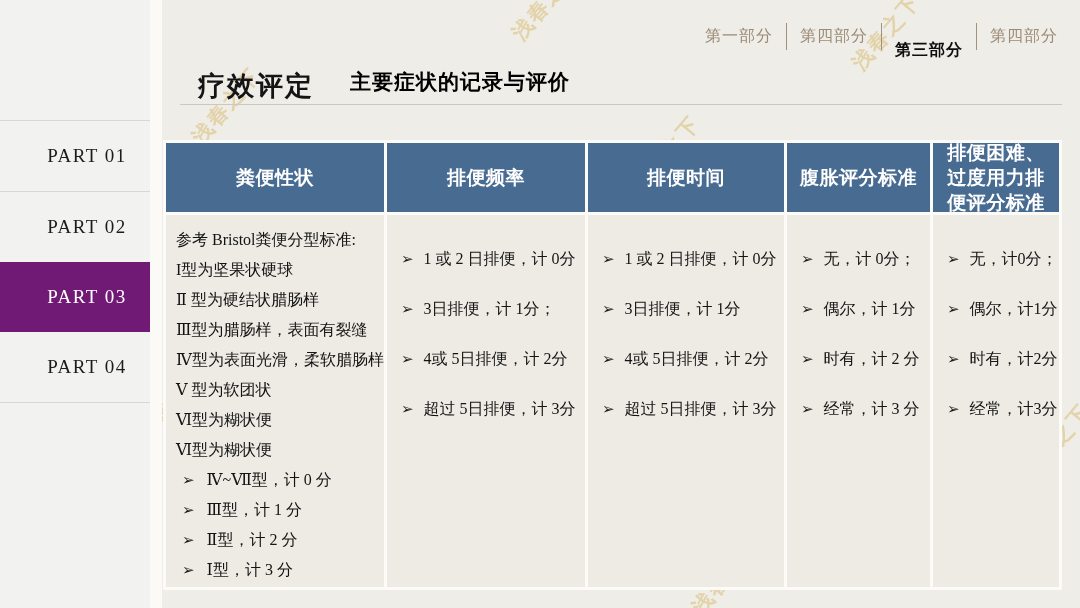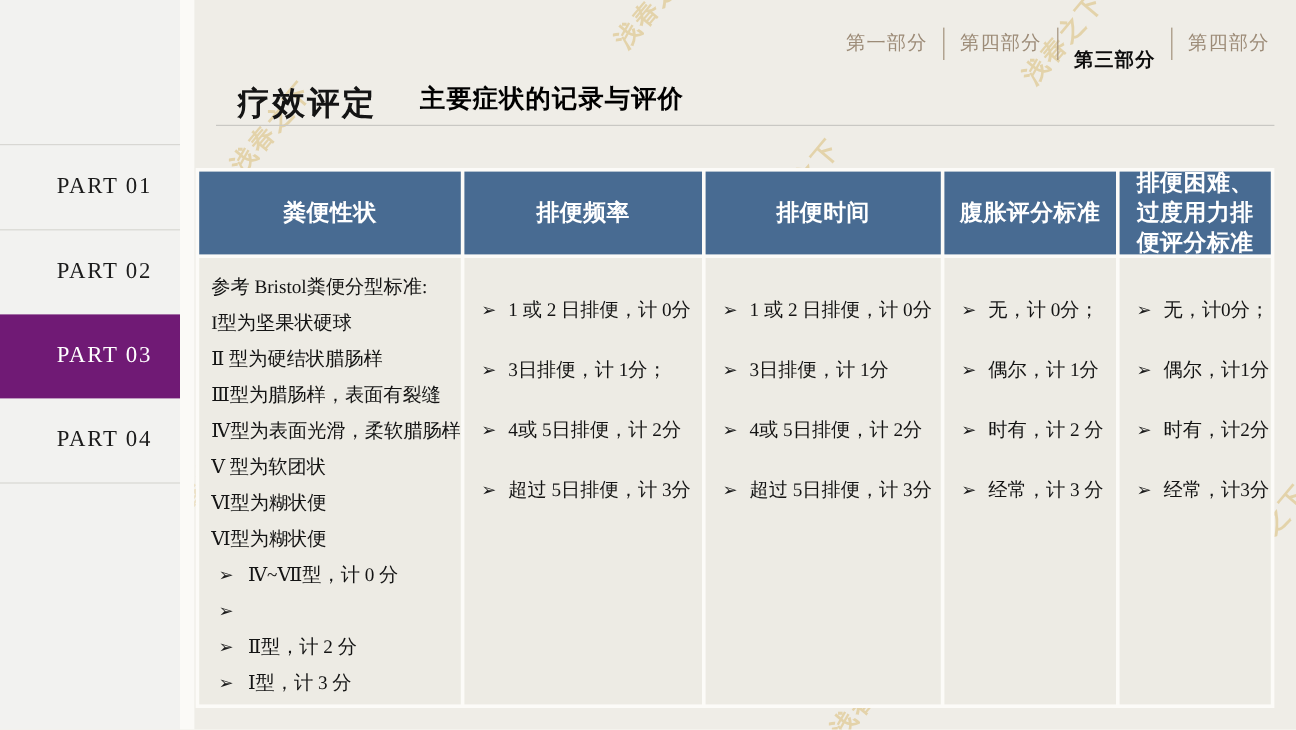--- a/index.html
+++ b/index.html
@@ -109,20 +109,21 @@
     <div class="stool-line">Ⅳ型为表面光滑，柔软腊肠样</div>
     <div class="stool-line">Ⅴ 型为软团状</div>
     <div class="stool-line">Ⅵ型为糊状便</div>
     <div class="stool-line">Ⅵ型为糊状便</div>
     <div class="stool-line b">
       <span class="bullet">➢</span>
       <span>Ⅳ~Ⅶ型，计 0 分</span>
     </div>
     <div class="stool-line b">
       <span class="bullet">➢</span>
+      <span>Ⅲ型，计 1 分</span>
     </div>
     <div class="stool-line b">
       <span class="bullet">➢</span>
       <span>Ⅱ型，计 2 分</span>
     </div>
     <div class="stool-line b">
       <span class="bullet">➢</span>
       <span>Ⅰ型，计 3 分</span>
     </div>
   </div>

